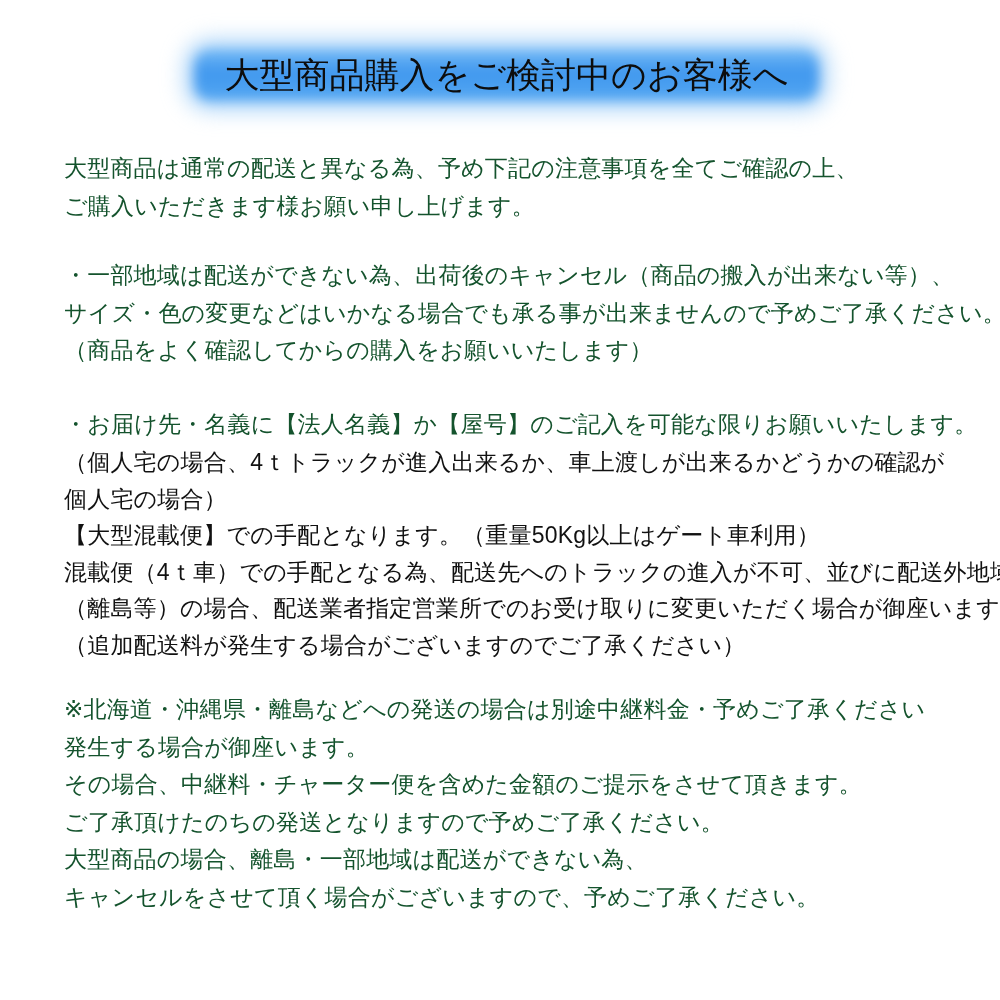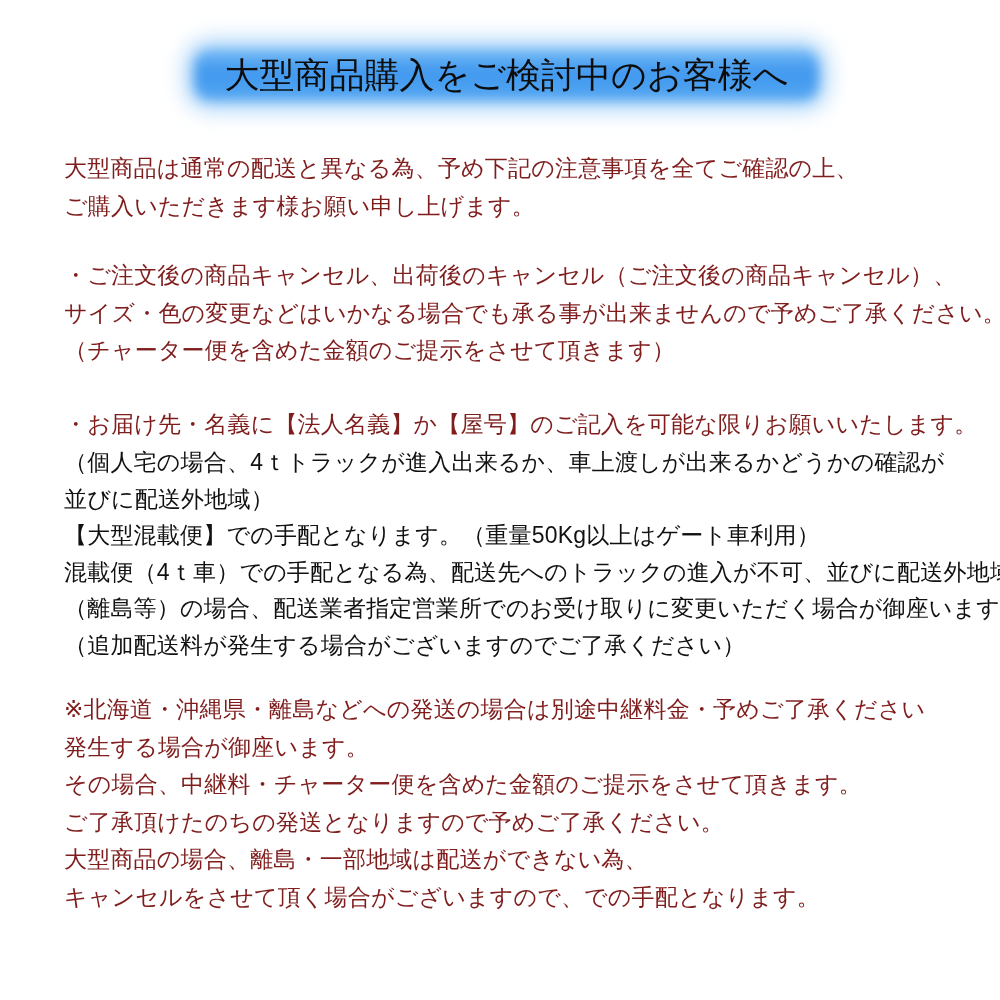--- a/index.html
+++ b/index.html
@@ -47,59 +47,59 @@
   
   .para {
     position: absolute;
     left: 64px;
     right: 40px;
     font-size: 23px;
     line-height: 37.5px;
     white-space: nowrap;
     letter-spacing: 0.2px;
   }
-  .para.red   { color: #7f1d1d; }
+  .para.red   { color: #14532d; }
   .para.black { color: #111111; line-height: 36.5px; }
   .line { min-height: 1em; }
 </style>
 </head>
 <body>
 
 <div class="page">
 
   <div class="banner">
     <span class="banner-text">大型商品購入をご検討中のお客様へ</span>
   </div>
 
   <div class="para red" style="top:150px">
     <div class="line">大型商品は通常の配送と異なる為、予め下記の注意事項を全てご確認の上、</div>
     <div class="line">ご購入いただきます様お願い申し上げます。</div>
   </div>
 
   <div class="para red" style="top:257px">
-    <div class="line">・ご注文後の商品キャンセル、出荷後のキャンセル（ご注文後の商品キャンセル）、</div>
+    <div class="line">・一部地域は配送ができない為、出荷後のキャンセル（商品の搬入が出来ない等）、</div>
     <div class="line">サイズ・色の変更などはいかなる場合でも承る事が出来ませんので予めご了承ください。</div>
-    <div class="line">（チャーター便を含めた金額のご提示をさせて頂きます）</div>
+    <div class="line">（商品をよく確認してからの購入をお願いいたします）</div>
   </div>
 
   <div class="para red" style="top:406px">
     <div class="line">・お届け先・名義に【法人名義】か【屋号】のご記入を可能な限りお願いいたします。</div>
   </div>
 
   <div class="para black" style="top:444px">
     <div class="line">（個人宅の場合、4ｔトラックが進入出来るか、車上渡しが出来るかどうかの確認が</div>
-    <div class="line">並びに配送外地域）</div>
+    <div class="line">個人宅の場合）</div>
     <div class="line">【大型混載便】での手配となります。（重量50Kg以上はゲート車利用）</div>
     <div class="line">混載便（4ｔ車）での手配となる為、配送先へのトラックの進入が不可、並びに配送外地域</div>
     <div class="line">（離島等）の場合、配送業者指定営業所でのお受け取りに変更いただく場合が御座います。</div>
     <div class="line">（追加配送料が発生する場合がございますのでご了承ください）</div>
   </div>
 
   <div class="para red" style="top:691px">
     <div class="line">※北海道・沖縄県・離島などへの発送の場合は別途中継料金・予めご了承ください</div>
     <div class="line">発生する場合が御座います。</div>
     <div class="line">その場合、中継料・チャーター便を含めた金額のご提示をさせて頂きます。</div>
     <div class="line">ご了承頂けたのちの発送となりますので予めご了承ください。</div>
     <div class="line">大型商品の場合、離島・一部地域は配送ができない為、</div>
-    <div class="line">キャンセルをさせて頂く場合がございますので、での手配となります。</div>
+    <div class="line">キャンセルをさせて頂く場合がございますので、予めご了承ください。</div>
   </div>
 
 </div>
 
 </body></html>

